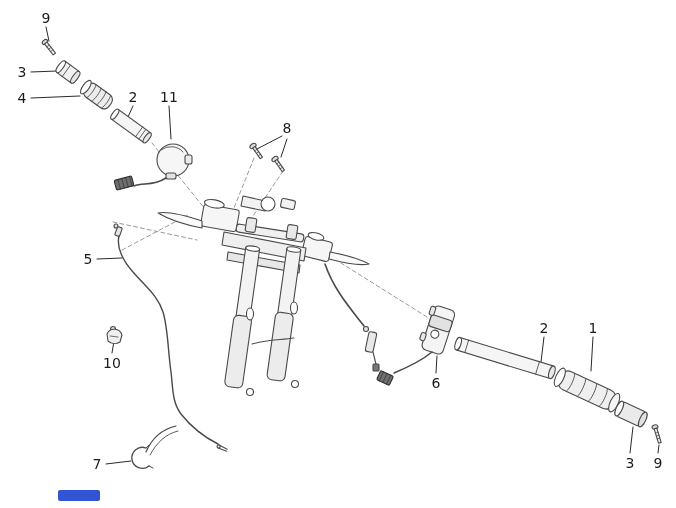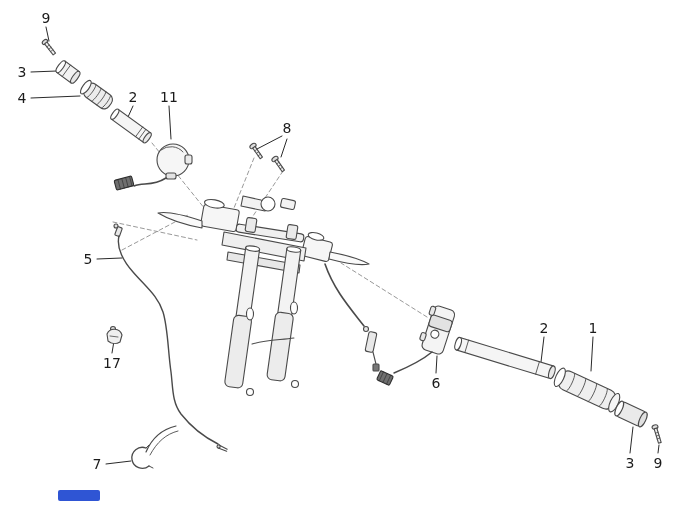--- a/index.html
+++ b/index.html
@@ -240,21 +240,21 @@
     </g>
   </svg>
 
   <span class="callout" style="left:46px;top:18px">9</span>
   <span class="callout" style="left:22px;top:72px">3</span>
   <span class="callout" style="left:22px;top:98px">4</span>
   <span class="callout" style="left:133px;top:97px">2</span>
   <span class="callout" style="left:169px;top:97px">11</span>
   <span class="callout" style="left:287px;top:128px">8</span>
   <span class="callout" style="left:88px;top:259px">5</span>
-  <span class="callout" style="left:112px;top:363px">17</span>
+  <span class="callout" style="left:112px;top:363px">10</span>
   <span class="callout" style="left:97px;top:464px">7</span>
   <span class="callout" style="left:436px;top:383px">6</span>
   <span class="callout" style="left:544px;top:328px">2</span>
   <span class="callout" style="left:593px;top:328px">1</span>
   <span class="callout" style="left:630px;top:463px">3</span>
   <span class="callout" style="left:658px;top:463px">9</span>
 
   <div class="footer-mark"></div>
 </div>
 

